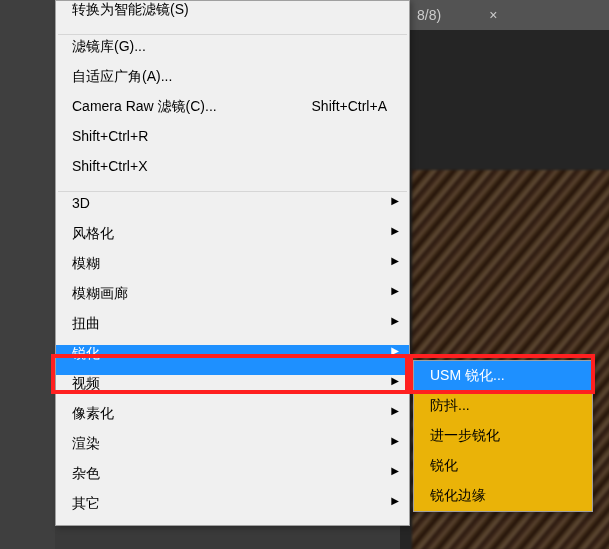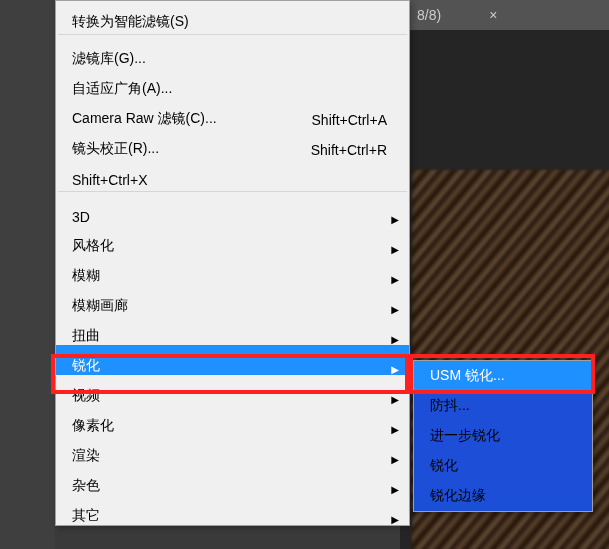--- a/index.html
+++ b/index.html
@@ -57,21 +57,21 @@
       top: 0;
       left: 55px;
       width: 355px;
       background: #f0f0f0;
       border: 1px solid #a0a0a0;
       box-shadow: 2px 2px 6px rgba(0,0,0,.3);
     }
     .menu-item {
       height: 30px;
       display: flex;
-      align-items: flex-end;
+      align-items: flex-start;
       padding: 0 22px 0 16px;
       cursor: default;
       color: #000;
       position: relative;
     }
     .menu-item .label { flex: 1; }
     .menu-item .shortcut { color: #000; }
     .menu-item .arrow {
       position: absolute;
       right: 10px;
@@ -84,21 +84,21 @@
     .menu-sep {
       height: 1px;
       background: #d6d6d6;
       margin: 3px 2px;
     }
     .submenu {
       position: absolute;
       top: 360px;
       left: 413px;
       width: 180px;
-      background: #1d4ed8;
+      background: #eab308;
       border: 1px solid #a0a0a0;
       box-shadow: 2px 2px 6px rgba(0,0,0,.3);
       z-index: 10;
     }
     .sub-item {
       height: 30px;
       display: flex;
       align-items: center;
       padding: 0 16px;
       color: #000;
@@ -140,21 +140,20 @@
     <span class="shortcut"></span>
   </div>
   <div class="menu-item">
     <span class="label">自适应广角(A)...</span>
   </div>
   <div class="menu-item">
     <span class="label">Camera Raw 滤镜(C)...</span>
     <span class="shortcut">Shift+Ctrl+A</span>
   </div>
   <div class="menu-item">
-    <span class="label">镜头校正(R)...</span>
     <span class="shortcut">Shift+Ctrl+R</span>
   </div>
   <div class="menu-item">
     <span class="shortcut">Shift+Ctrl+X</span>
   </div>
   <div class="menu-sep"></div>
 
   <div class="menu-item">
     <span class="label">3D</span>
     <span class="arrow">▶</span>

